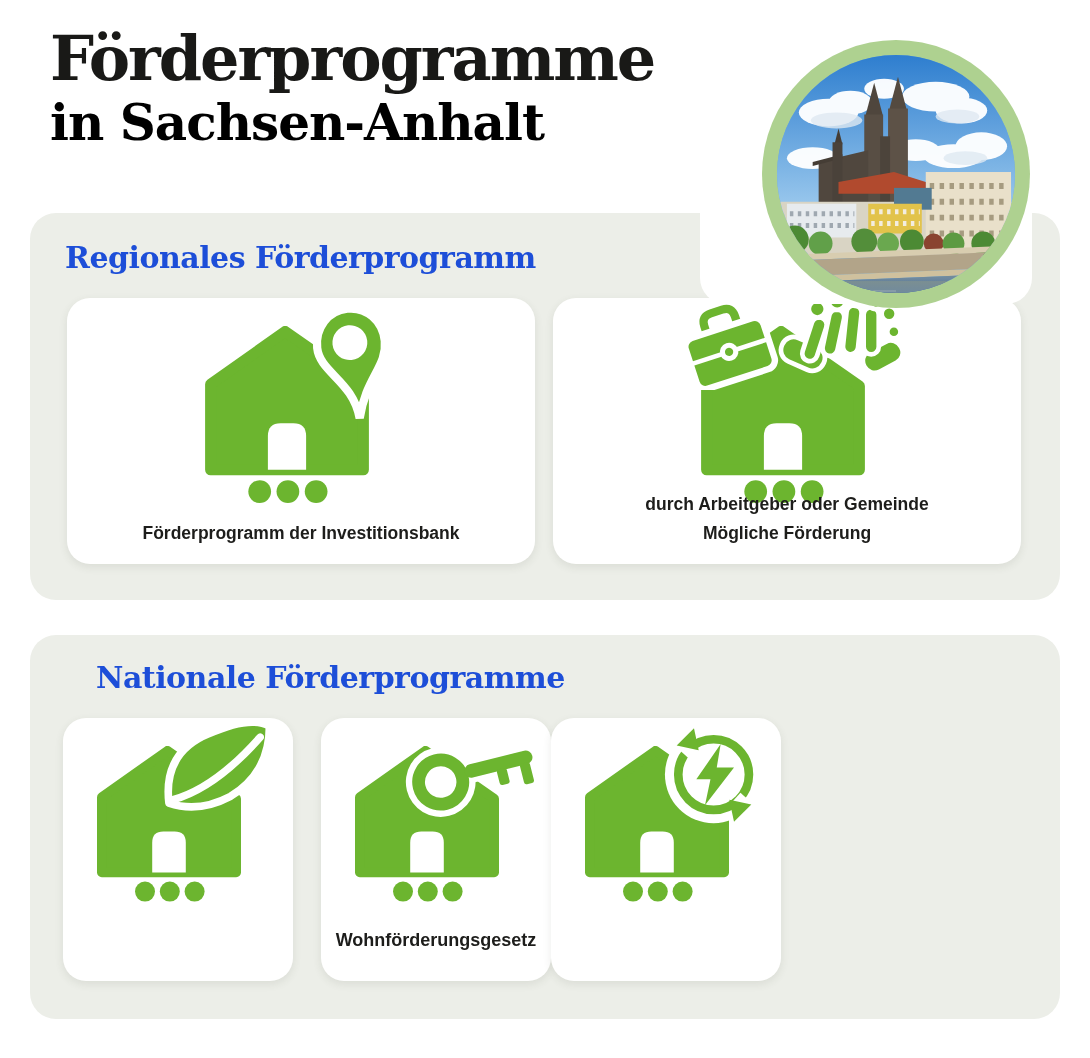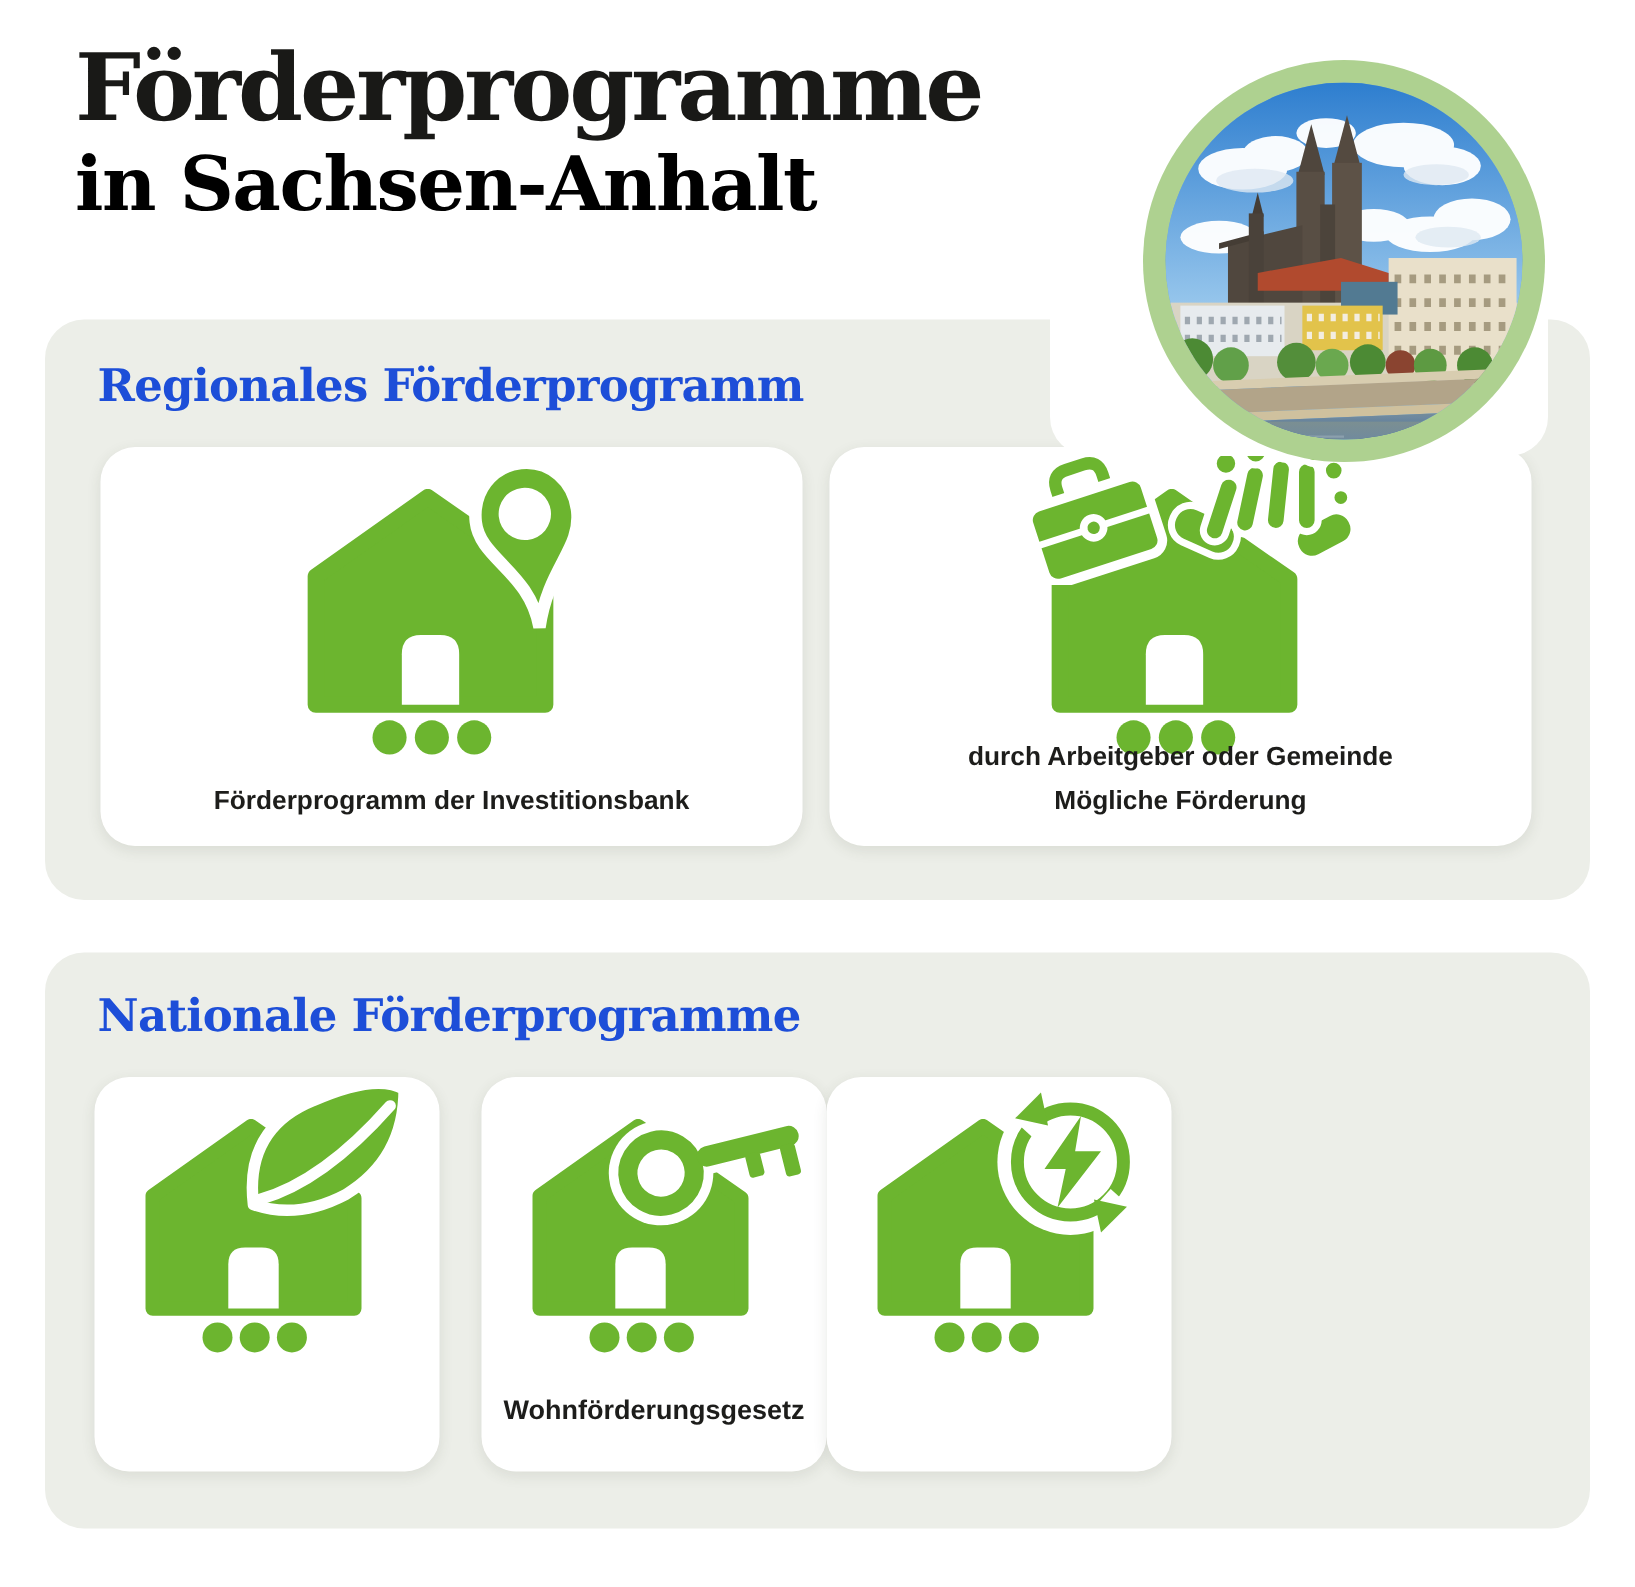--- a/index.html
+++ b/index.html
@@ -23,21 +23,21 @@
   .photo-circle svg { display:block; }
 
   
   .section { position:absolute; left:30px; width:1030px; background:#eceee8;
              border-radius:26px; z-index:1; }
   .section-regional { top:213px; height:387px; }
   .section-national { top:635px; height:384px; }
   .section-heading { position:absolute; left:35px; font-family:"DejaVu Serif", serif;
                      font-weight:700; font-size:30px; color:#1d4ed8; letter-spacing:-0.5px; }
   .section-regional .section-heading { top:27px; }
-  .section-national .section-heading { top:25px; }
+  .section-national .section-heading { top:25px;margin-left:31px; }
 
   
   .card { position:absolute; background:#ffffff; border-radius:23px;
           box-shadow:0 3px 9px rgba(60,65,50,0.10); }
   .card-reg { top:85px; width:468px; height:266px; }
   .card-reg.c0 { left:37px; }
   .card-reg.c1 { left:523px; }
   .card-nat { top:83px; width:230px; height:263px; }
   .card-nat.c0 { left:33px; }
   .card-nat.c1 { left:291px; }

